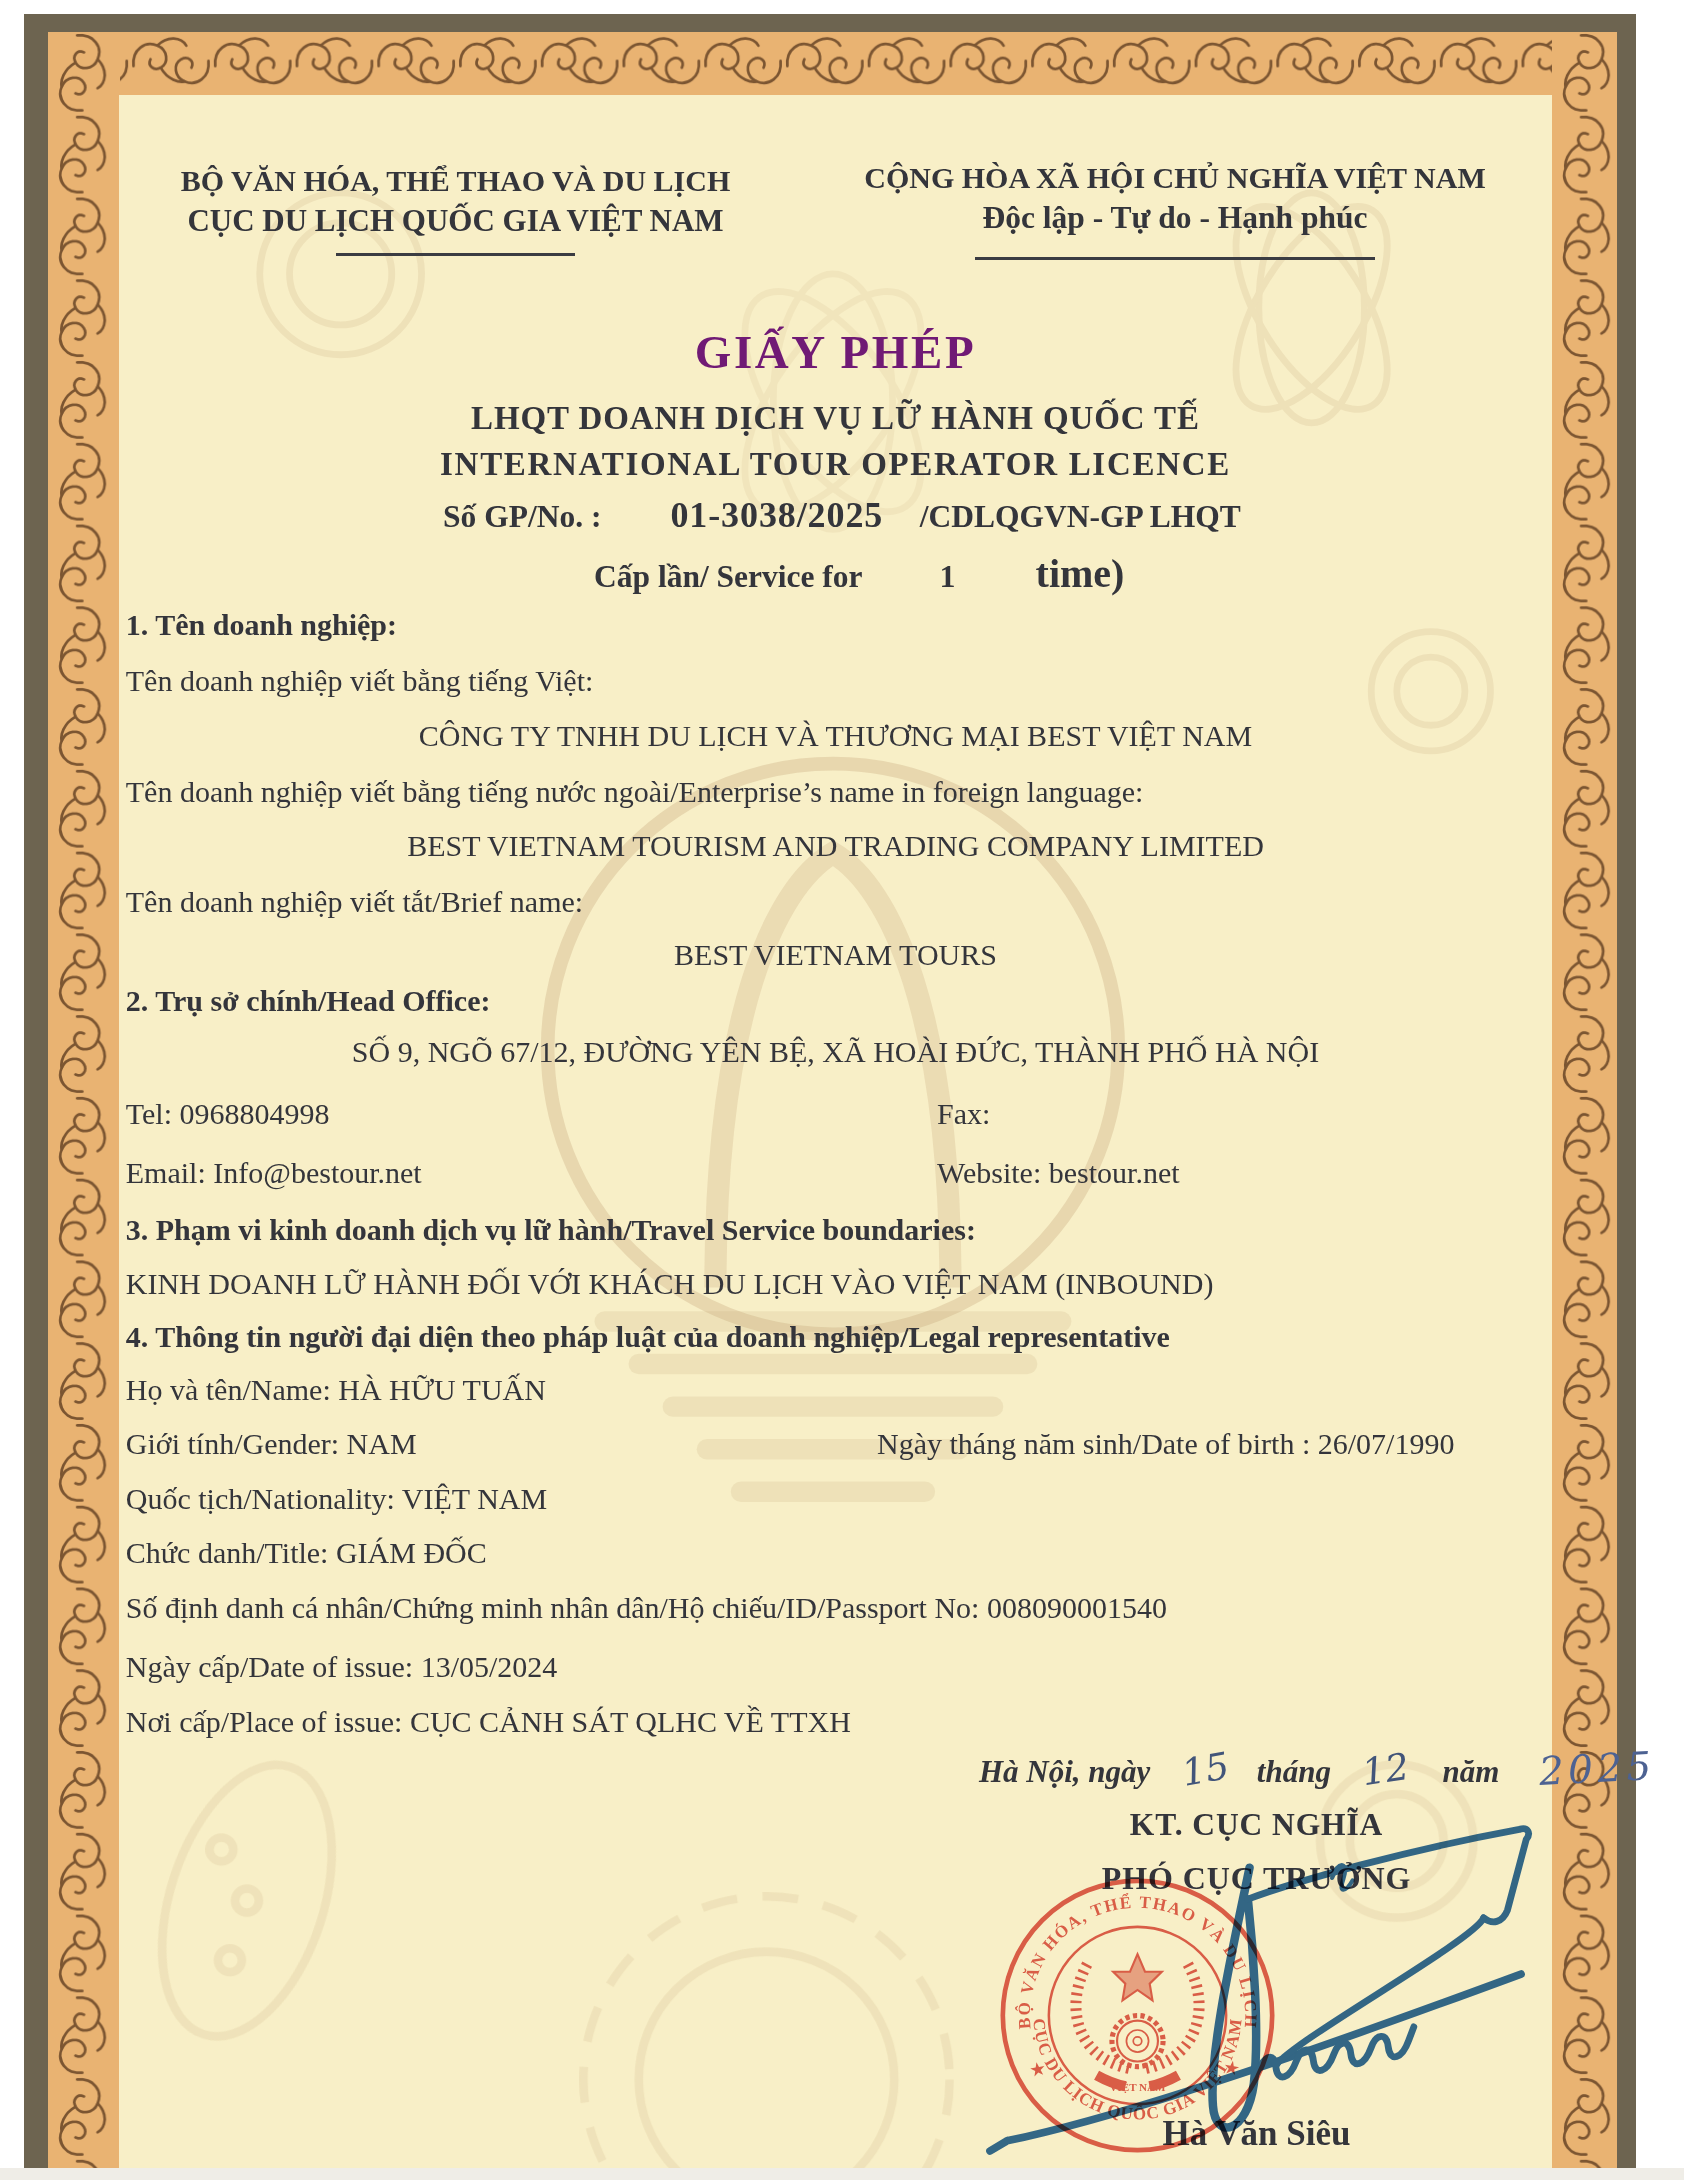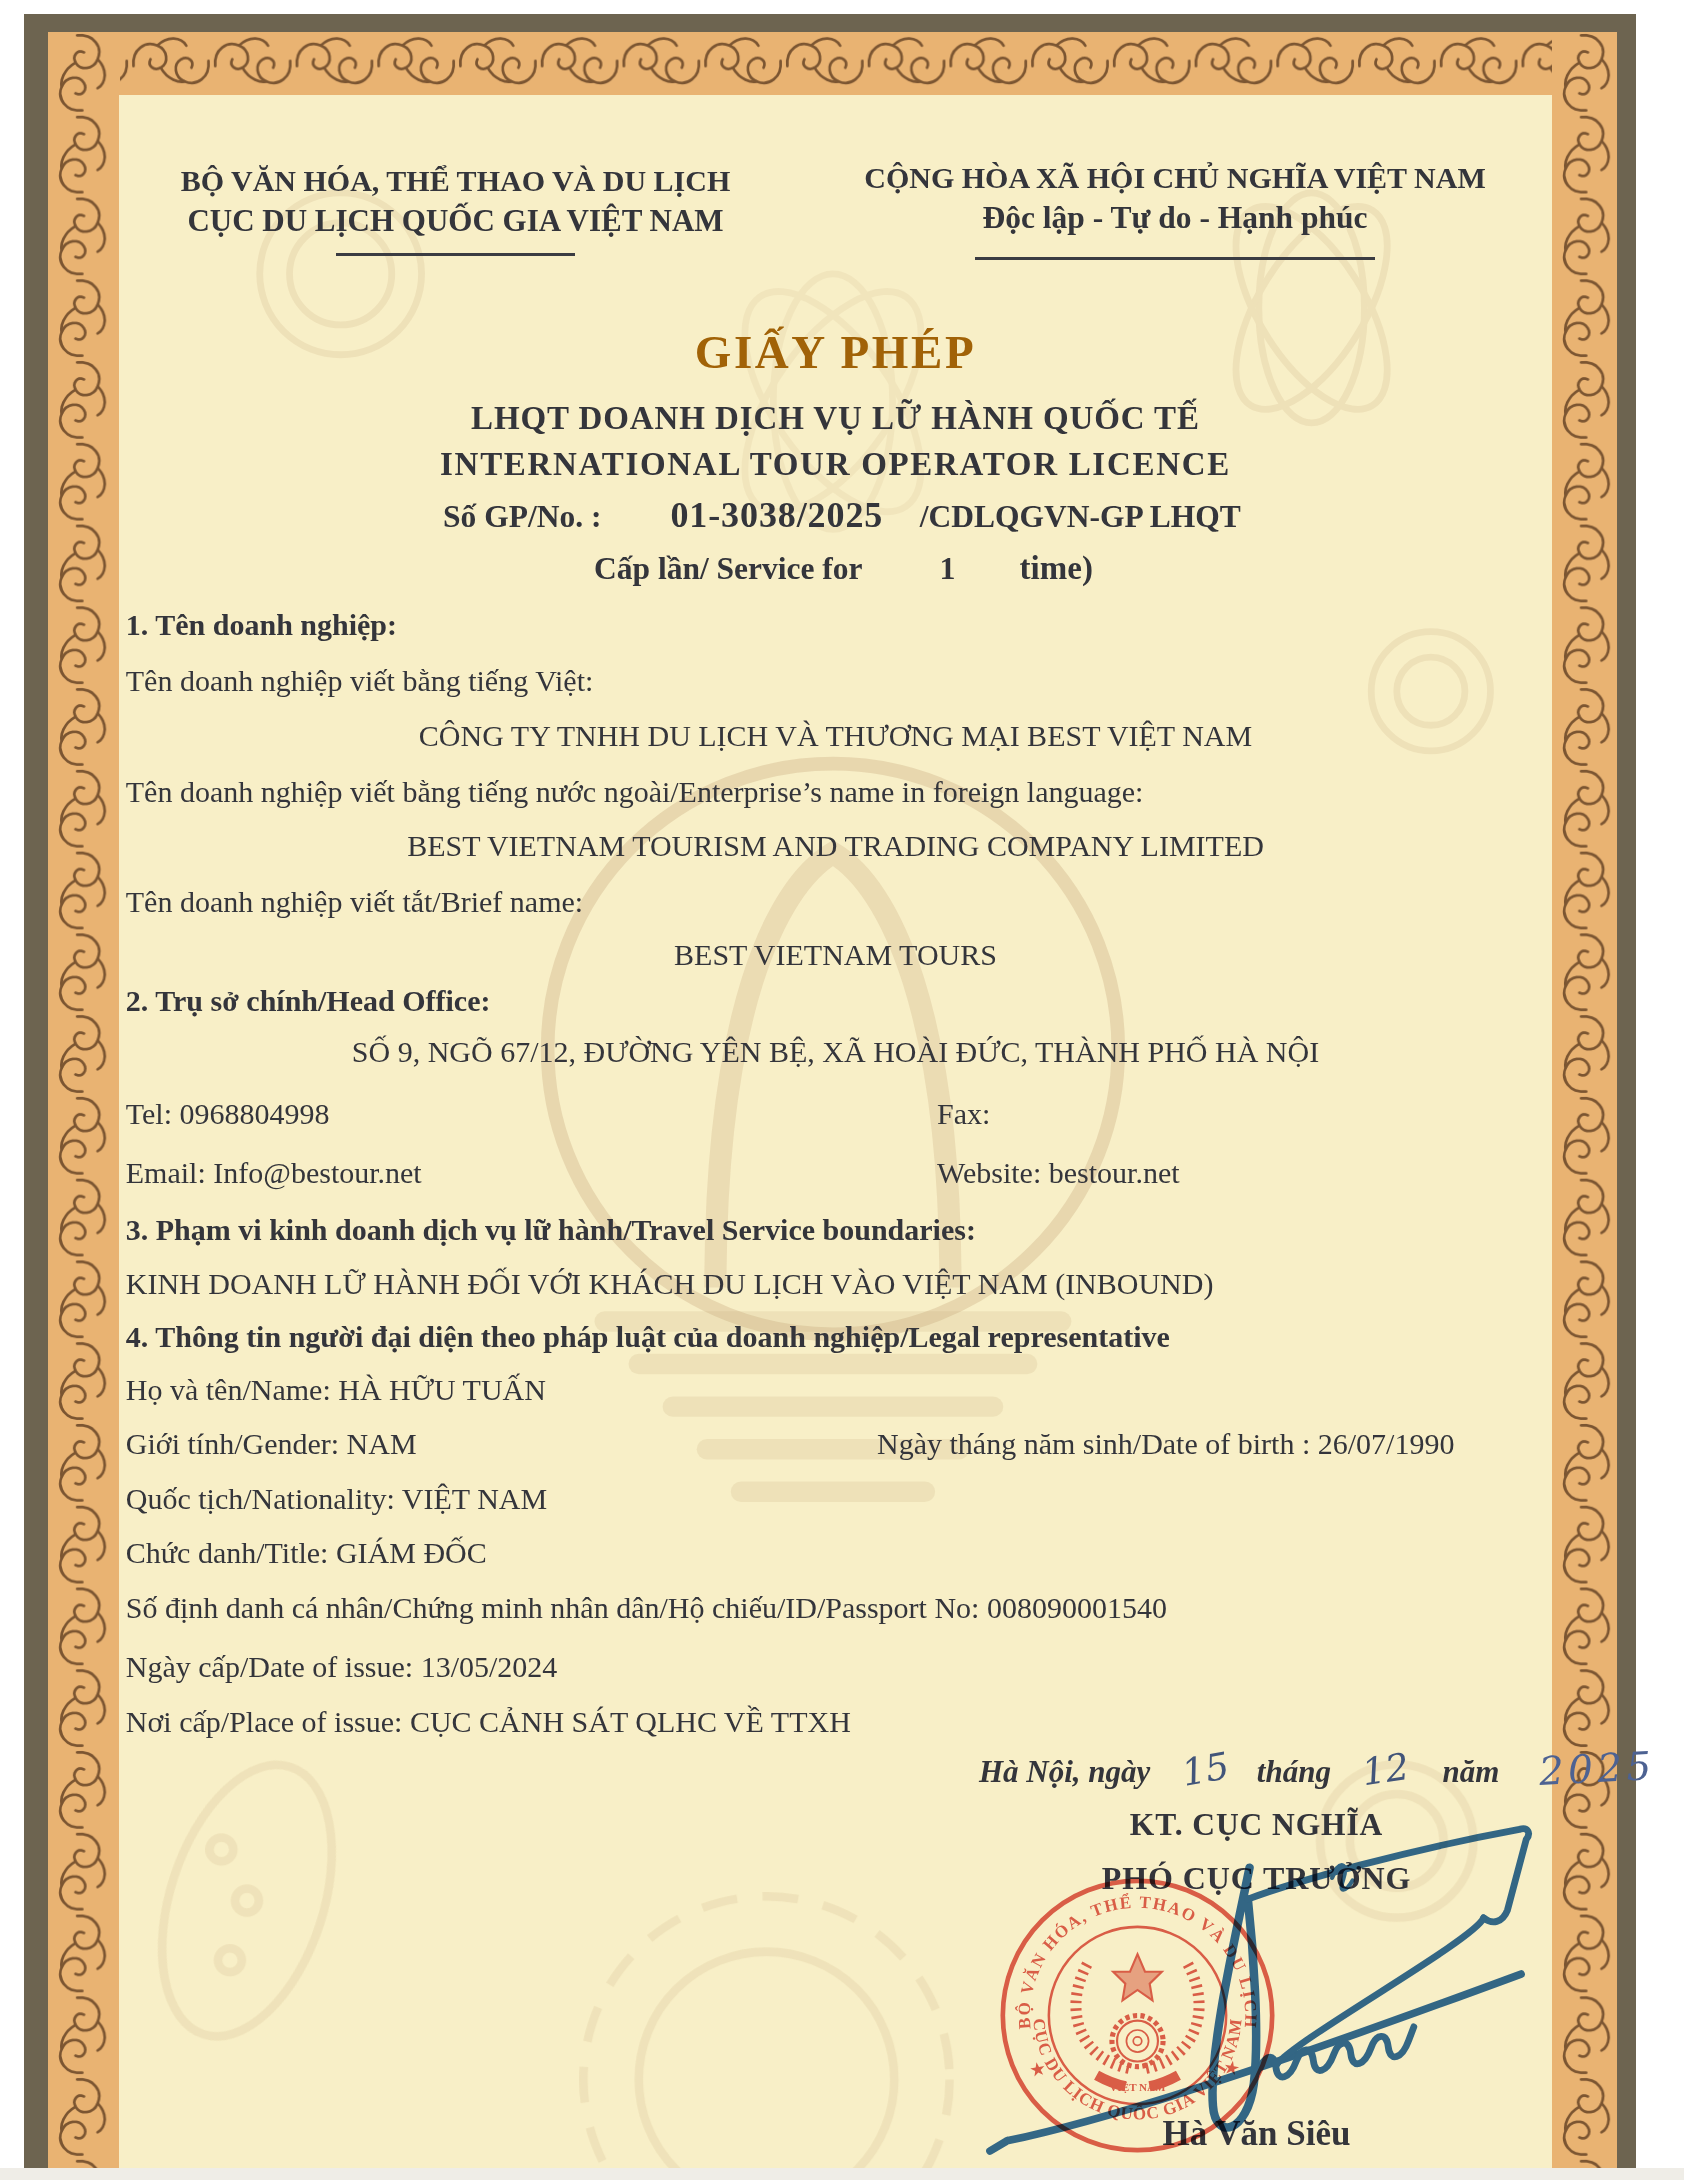--- a/index.html
+++ b/index.html
@@ -9,21 +9,21 @@
   
   .olive{position:absolute;background:#6d6450;}
   .band{position:absolute;background:#e9b372;overflow:hidden;}
   .content{position:absolute;left:119px;top:95px;width:1433px;height:2085px;background:#f8efc7;}
   
   .line{position:absolute;left:126px;font-size:30px;white-space:nowrap;}
   .b{font-weight:bold;}
   .cline{position:absolute;left:0px;width:1433px;text-align:center;font-size:30px;white-space:nowrap;}
   .hblock{position:absolute;text-align:center;font-weight:bold;line-height:40px;}
   .rule{position:absolute;background:#3b3c42;height:3.4px;}
-  .title{position:absolute;left:0;width:1433px;text-align:center;font-weight:bold;color:#a16207;
+  .title{position:absolute;left:0;width:1433px;text-align:center;font-weight:bold;color:#701a75;
          font-size:47px;letter-spacing:2.6px;}
   .subt{position:absolute;left:0;width:1433px;text-align:center;font-weight:bold;font-size:33px;letter-spacing:0.9px;}
   .rowflex{position:absolute;display:flex;align-items:baseline;white-space:nowrap;gap:28px;}
   .ink{font-family:"DejaVu Serif",serif;font-style:italic;display:inline-block;}
   .sig-name{position:absolute;font-weight:bold;font-size:35px;text-align:center;white-space:nowrap;}
   .scanstrip{position:absolute;left:0;top:2168px;width:1685px;height:12.8px;background:#efedE7;}
   svg{display:block;}
   .blend{mix-blend-mode:multiply;}
 </style>
 </head>
@@ -136,21 +136,21 @@
 
     <div class="rowflex" style="left:324px;top:399px;">
       <span class="b" style="font-size:31.5px;">Số GP/No. :</span>
       <span class="b" style="font-size:36px;margin-left:41px;letter-spacing:0.9px;">01-3038/2025</span>
       <span class="b" style="font-size:31.5px;margin-left:8.5px;">/CDLQGVN-GP LHQT</span>
     </div>
 
     <div class="rowflex" style="left:475px;top:455px;">
       <span class="b" style="font-size:31.5px;">Cấp lần/ Service for</span>
       <span class="b" style="font-size:32px;margin-left:49px;">1</span>
-      <span class="b" style="font-size:33px;margin-left:36px;">time)</span>
+      <span class="b" style="font-size:40px;margin-left:52px;">time)</span>
     </div>
 
     <div class="line b" style="left:6.8px;top:513px;">1. Tên doanh nghiệp:</div>
     <div class="line" style="left:6.8px;top:569px;">Tên doanh nghiệp viết bằng tiếng Việt:</div>
     <div class="cline" style="top:624px;">CÔNG TY TNHH DU LỊCH VÀ THƯƠNG MẠI BEST VIỆT NAM</div>
     <div class="line" style="left:6.8px;top:680px;">Tên doanh nghiệp viết bằng tiếng nước ngoài/Enterprise’s name in foreign language:</div>
     <div class="cline" style="top:734px;">BEST VIETNAM TOURISM AND TRADING COMPANY LIMITED</div>
     <div class="line" style="left:6.8px;top:790px;">Tên doanh nghiệp viết tắt/Brief name:</div>
     <div class="cline" style="top:843px;">BEST VIETNAM TOURS</div>
 

